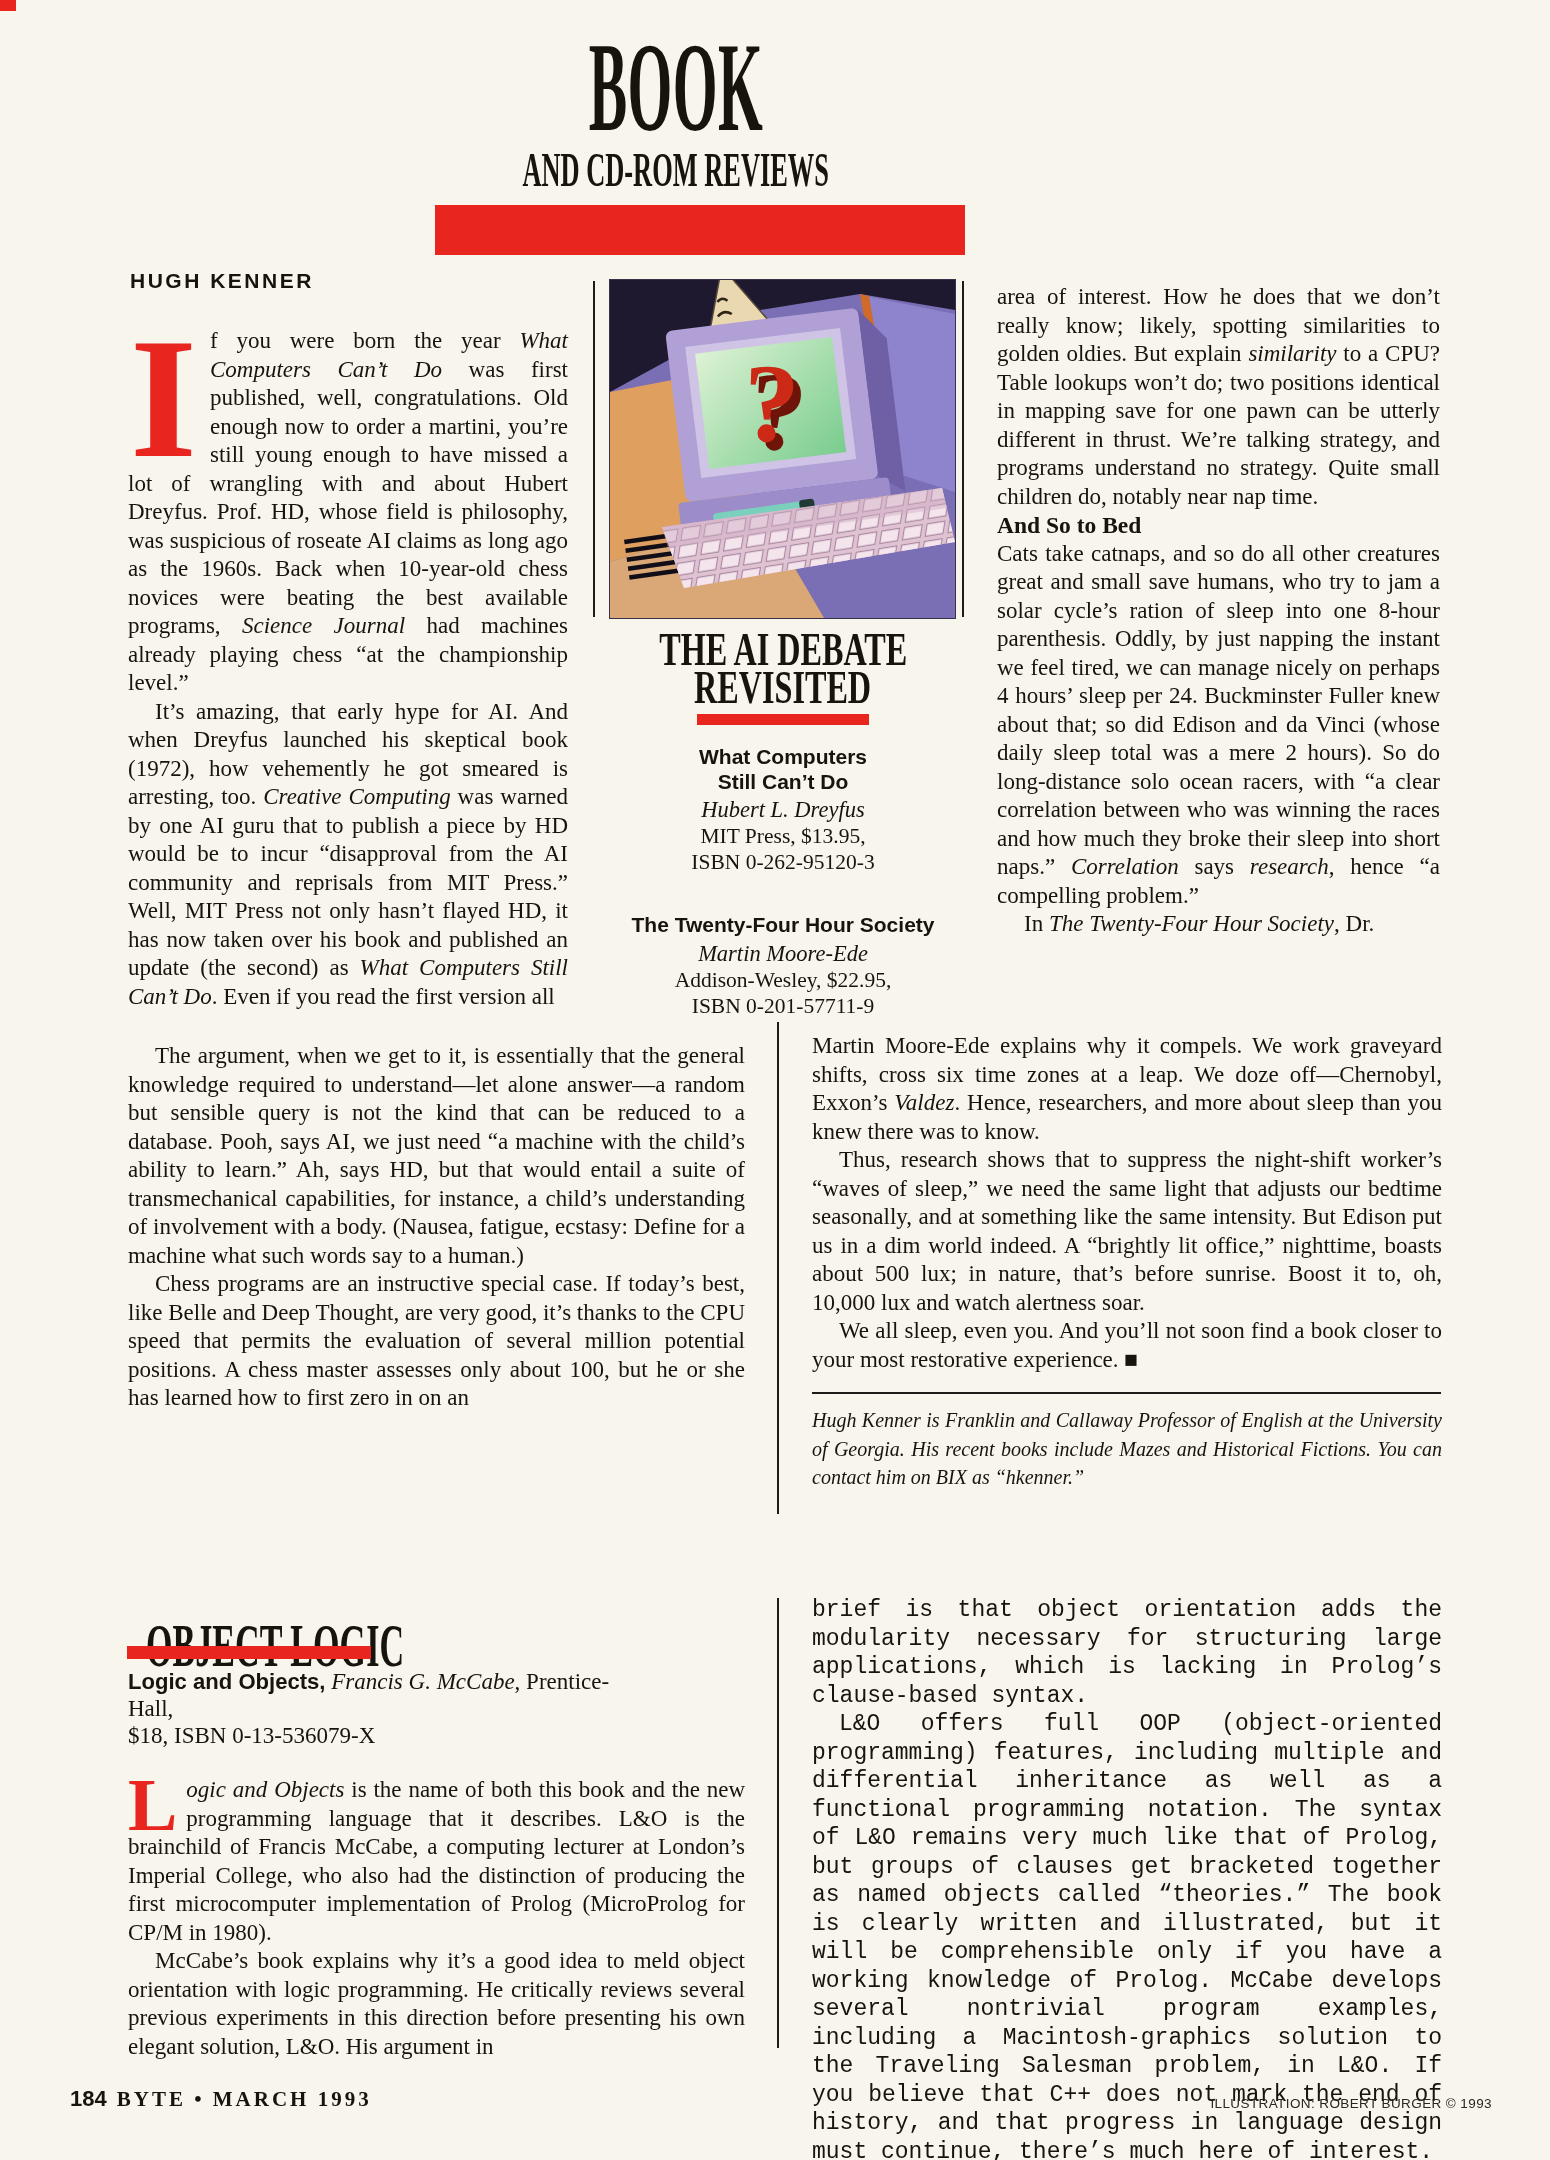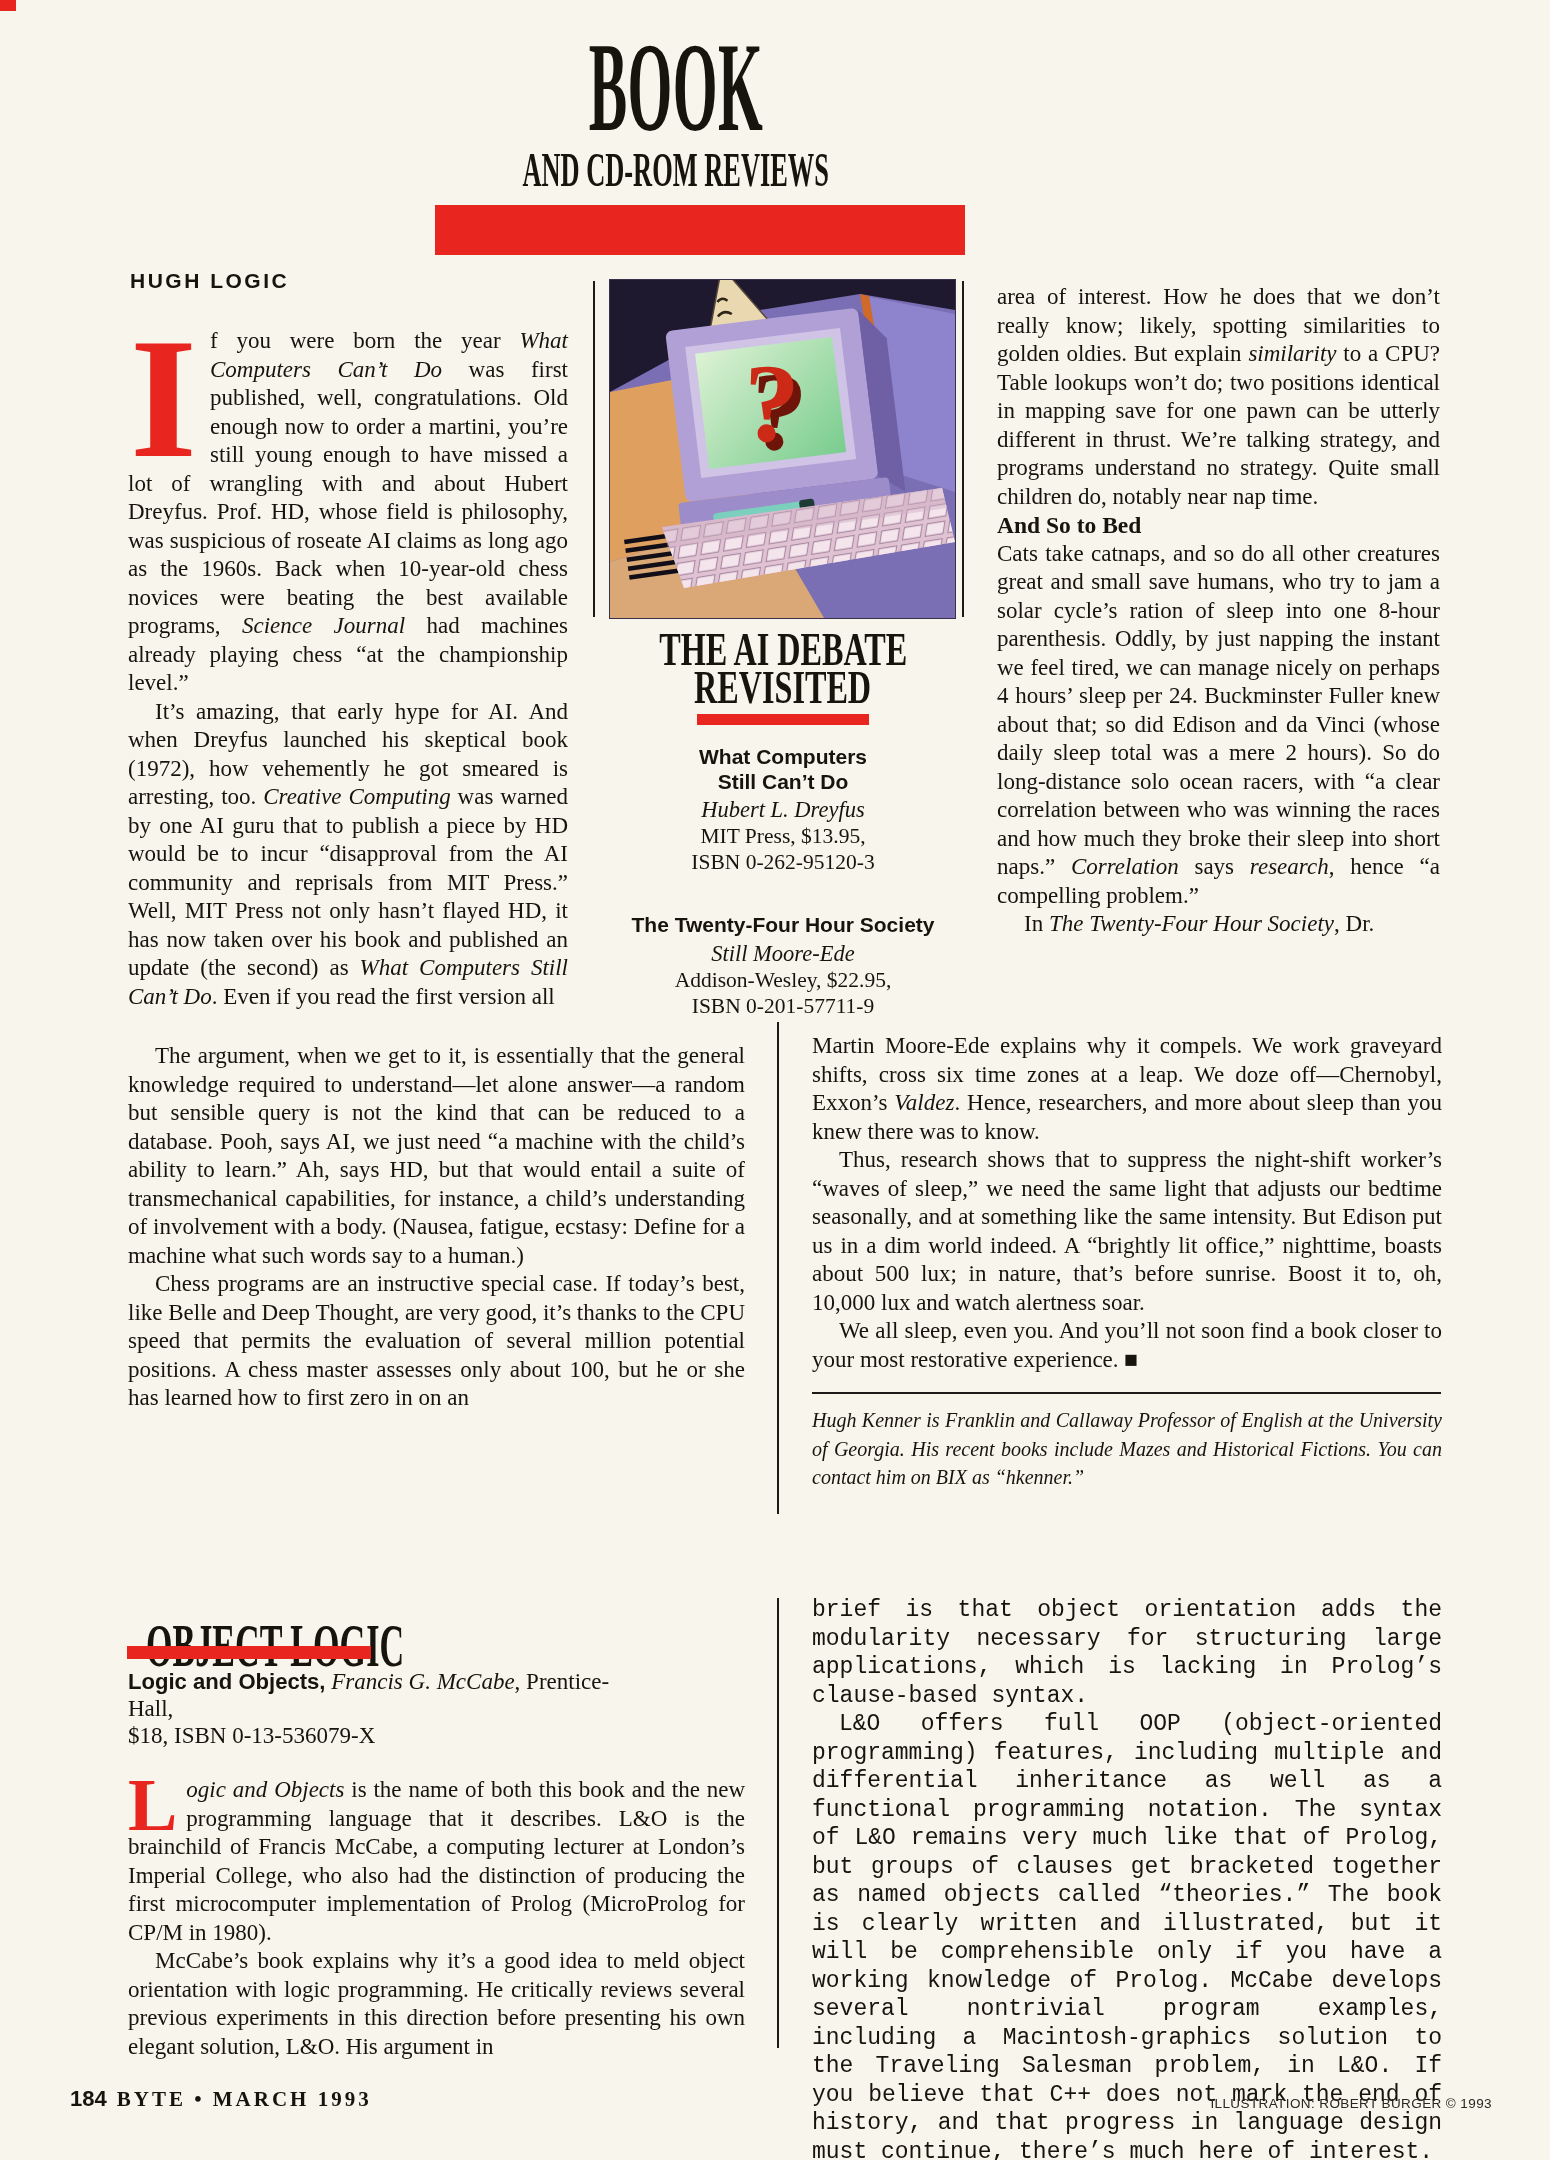--- a/index.html
+++ b/index.html
@@ -51,21 +51,21 @@
   <div class="abs redbar" style="left:0;top:0;width:16px;height:11px;"></div>
 
   <div class="abs" style="left:276px;top:28px;width:800px;text-align:center;">
     <span class="cond book-title">BOOK</span>
   </div>
   <div class="abs" style="left:276px;top:147px;width:800px;text-align:center;">
     <span class="cond-sub book-sub">AND CD-ROM REVIEWS</span>
   </div>
   <div class="abs redbar" style="left:435px;top:205px;width:530px;height:50px;"></div>
 
-  <div class="abs byline" style="left:130px;top:269px;">HUGH LOGIC</div>
+  <div class="abs byline" style="left:130px;top:269px;">HUGH KENNER</div>
 
   <div class="abs body" style="left:128px;top:327px;width:440px;">
     <p><span class="dropcap dropcap-i">I</span><span><span>f you were born the year </span><span class="seg-i">What Computers Can’t Do</span><span> was first published, well, congratulations. Old enough now to order a martini, you’re still young enough to have missed a lot of wrangling with and about Hubert Dreyfus. Prof. HD, whose field is philosophy, was suspicious of roseate AI claims as long ago as the 1960s. Back when 10-year-old chess novices were beating the best available programs, </span><span class="seg-i">Science Journal</span><span> had machines already playing chess “at the championship level.”</span></span></p>
     <p class="ind"><span>It’s amazing, that early hype for AI. And when Dreyfus launched his skeptical book (1972), how vehemently he got smeared is arresting, too. </span><span class="seg-i">Creative Computing</span><span> was warned by one AI guru that to publish a piece by HD would be to incur “disapproval from the AI community and reprisals from MIT Press.” Well, MIT Press not only hasn’t flayed HD, it has now taken over his book and published an update (the second) as </span><span class="seg-i">What Computers Still Can’t Do</span><span>. Even if you read the first version all</span></p>
   </div>
 
   <div class="abs" style="left:610px;top:280px;width:345px;height:338px;outline:1px solid #39304a;">
     <svg width="345" height="338" viewBox="0 0 345 338">
       <defs>
         <linearGradient id="screenGrad" x1="0" y1="0" x2="1" y2="1">
@@ -125,21 +125,21 @@
     <span class="ai-underline"></span>
     <div style="margin-top:16px;">
       <div class="bk-title">What Computers</div>
       <div class="bk-title">Still Can’t Do</div>
       <div class="bk-author">Hubert L. Dreyfus</div>
       <div class="bk-pub">MIT Press, $13.95,</div>
       <div class="bk-pub">ISBN 0-262-95120-3</div>
     </div>
     <div style="margin-top:38px;">
       <div class="bk-title">The Twenty-Four Hour Society</div>
-      <div class="bk-author">Still Moore-Ede</div>
+      <div class="bk-author">Martin Moore-Ede</div>
       <div class="bk-pub">Addison-Wesley, $22.95,</div>
       <div class="bk-pub">ISBN 0-201-57711-9</div>
     </div>
   </div>
 
   <div class="abs body" style="left:997px;top:283px;width:443px;">
     <p><span>area of interest. How he does that we don’t really know; likely, spotting similarities to golden oldies. But explain </span><span class="seg-i">similarity</span><span> to a CPU? Table lookups won’t do; two positions identical in mapping save for one pawn can be utterly different in thrust. We’re talking strategy, and programs understand no strategy. Quite small children do, notably near nap time.</span></p>
     <p class="subhead">And So to Bed</p>
     <p><span>Cats take catnaps, and so do all other creatures great and small save humans, who try to jam a solar cycle’s ration of sleep into one 8-hour parenthesis. Oddly, by just napping the instant we feel tired, we can manage nicely on perhaps 4 hours’ sleep per 24. Buckminster Fuller knew about that; so did Edison and da Vinci (whose daily sleep total was a mere 2 hours). So do long-distance solo ocean racers, with “a clear correlation between who was winning the races and how much they broke their sleep into short naps.” </span><span class="seg-i">Correlation</span><span> says </span><span class="seg-i">research</span><span>, hence “a compelling problem.”</span></p>
     <p class="ind"><span>In </span><span class="seg-i">The Twenty-Four Hour Society</span><span>, Dr.</span></p>

